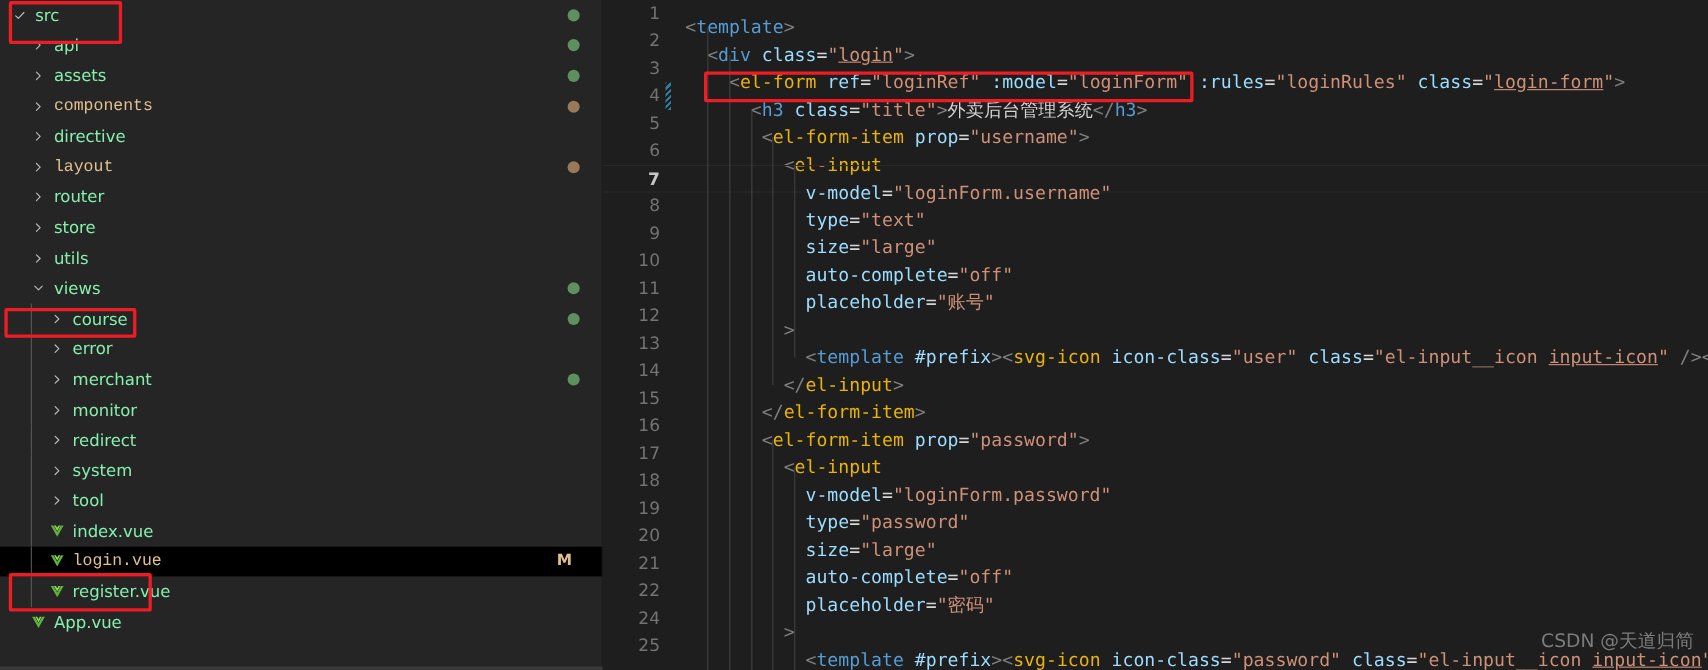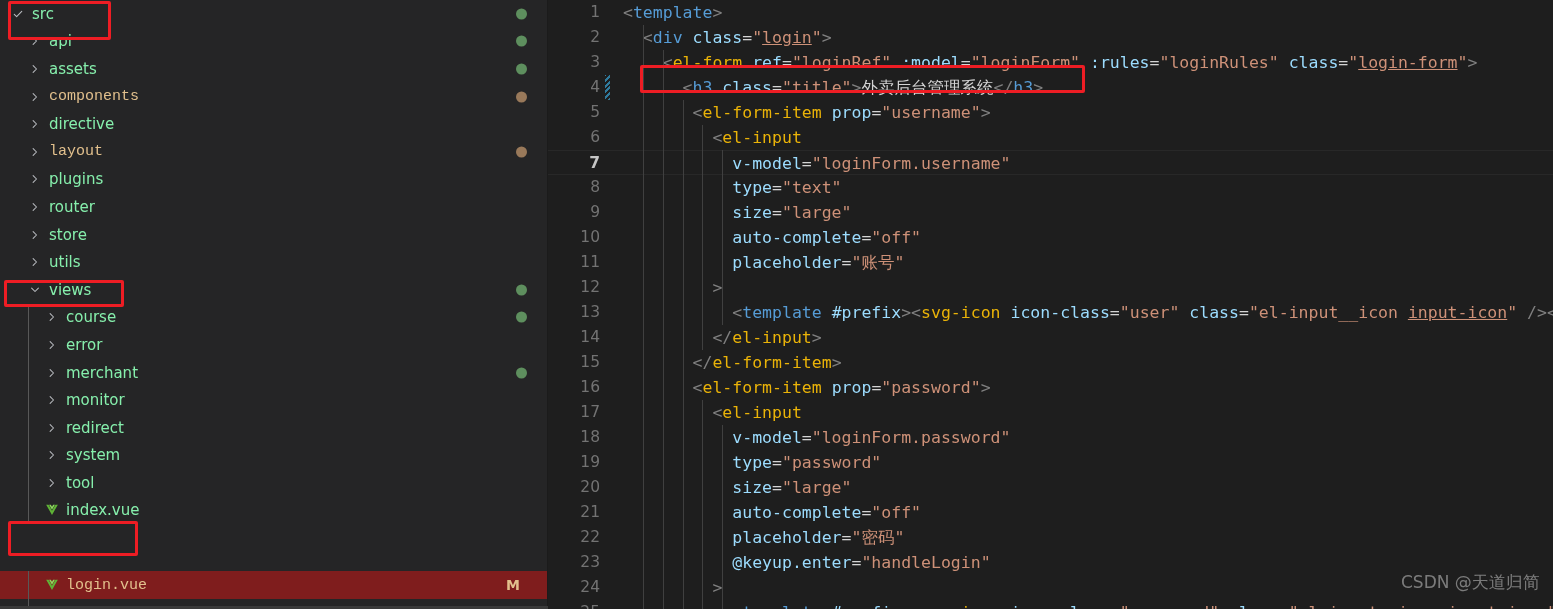--- a/index.html
+++ b/index.html
@@ -22,21 +22,21 @@
   .tree{position:relative;padding-top:0;}
   .row{
     position:relative;
     height:27.6px;
     display:flex;align-items:center;
     font-size:15px;
     color:#cccccc;
     white-space:nowrap;
     cursor:pointer;
   }
-  .row.selected{background:#7f1d1d;margin-top:47px;}
+  .row.selected{background:#000000;}
   .row .chev{
     width:16px;height:16px;flex:0 0 16px;
     display:inline-flex;align-items:center;justify-content:center;
     color:#9aa0a6;
     font-size:13px;line-height:1;
   }
   .row .chev svg{display:block;}
   .row .fname{margin-left:6px;}
   .row .badge{
     position:absolute;right:28px;top:50%;transform:translateY(-50%);
@@ -94,21 +94,21 @@
     font-family:"DejaVu Sans","Liberation Sans",sans-serif;
     font-size:15.5px;
     padding-right:0;
   }
   .cline.current .gutter{color:#c6c6c6;font-weight:bold;}
   .diffmark{
     position:absolute;left:57px;top:0;width:5px;height:25px;
     background:repeating-linear-gradient(-45deg,#2f7b9e 0 2px,#1e1e1e 2px 4px);
   }
   .ctext{
-    position:absolute;left:75px;top:0;
+    position:absolute;left:75px;top:12px;
     color:#d4d4d4;
   }
   
   .t-tag{color:#569cd6;}
   .t-bracket{color:#808080;}
   .t-attr{color:#9cdcfe;}
   .t-str{color:#ce9178;}
   .t-eq{color:#d4d4d4;}
   .t-comp{color:#eab308;}
   .t-cls{color:#ce9178;text-decoration:underline;text-decoration-color:#ce9178;}
@@ -191,28 +191,20 @@
           <span class="fname c-default">directive</span>
         </div>
         <div class="row">
           <span class="chev" style="margin-left: 27px;">
             <svg width="12" height="12" viewBox="0 0 16 16">
               <path d="M5.5 3.5 L10 8 L5.5 12.5" fill="none" stroke="#b9bcc0" stroke-width="1.4" stroke-linecap="round" stroke-linejoin="round"></path>
             </svg>
           </span>
           <span class="fname c-modified">layout</span>
           <span class="dot" style="background: rgb(153, 121, 90);"></span>
-        </div>
-        <div class="row">
-          <span class="chev" style="margin-left: 27px;">
-            <svg width="12" height="12" viewBox="0 0 16 16">
-              <path d="M5.5 3.5 L10 8 L5.5 12.5" fill="none" stroke="#b9bcc0" stroke-width="1.4" stroke-linecap="round" stroke-linejoin="round"></path>
-            </svg>
-          </span>
-          <span class="fname c-default">plugins</span>
         </div>
         <div class="row">
           <span class="chev" style="margin-left: 27px;">
             <svg width="12" height="12" viewBox="0 0 16 16">
               <path d="M5.5 3.5 L10 8 L5.5 12.5" fill="none" stroke="#b9bcc0" stroke-width="1.4" stroke-linecap="round" stroke-linejoin="round"></path>
             </svg>
           </span>
           <span class="fname c-default">router</span>
         </div>
         <div class="row">
@@ -367,21 +359,20 @@
         <div class="cline"><span class="gutter">13</span><span class="ctext"><span class="t-bracket">           &lt;</span><span class="t-tag">template</span><span class="t-attr"> #prefix</span><span class="t-bracket">&gt;&lt;</span><span class="t-comp">svg-icon</span><span class="t-attr"> icon-class</span><span class="t-eq">=</span><span class="t-str">"user"</span><span class="t-attr"> class</span><span class="t-eq">=</span><span class="t-str">"</span><span class="t-str">el-input__icon </span><span class="t-cls">input-icon</span><span class="t-str">"</span><span class="t-bracket"> /&gt;&lt;/</span></span></div>
         <div class="cline"><span class="gutter">14</span><span class="ctext"><span class="t-bracket">         &lt;/</span><span class="t-comp">el-input</span><span class="t-bracket">&gt;</span></span></div>
         <div class="cline"><span class="gutter">15</span><span class="ctext"><span class="t-bracket">       &lt;/</span><span class="t-comp">el-form-item</span><span class="t-bracket">&gt;</span></span></div>
         <div class="cline"><span class="gutter">16</span><span class="ctext"><span class="t-bracket">       &lt;</span><span class="t-comp">el-form-item</span><span class="t-attr"> prop</span><span class="t-eq">=</span><span class="t-str">"password"</span><span class="t-bracket">&gt;</span></span></div>
         <div class="cline"><span class="gutter">17</span><span class="ctext"><span class="t-bracket">         &lt;</span><span class="t-comp">el-input</span></span></div>
         <div class="cline"><span class="gutter">18</span><span class="ctext"><span class="t-attr">           v-model</span><span class="t-eq">=</span><span class="t-str">"loginForm.password"</span></span></div>
         <div class="cline"><span class="gutter">19</span><span class="ctext"><span class="t-attr">           type</span><span class="t-eq">=</span><span class="t-str">"password"</span></span></div>
         <div class="cline"><span class="gutter">20</span><span class="ctext"><span class="t-attr">           size</span><span class="t-eq">=</span><span class="t-str">"large"</span></span></div>
         <div class="cline"><span class="gutter">21</span><span class="ctext"><span class="t-attr">           auto-complete</span><span class="t-eq">=</span><span class="t-str">"off"</span></span></div>
         <div class="cline"><span class="gutter">22</span><span class="ctext"><span class="t-attr">           placeholder</span><span class="t-eq">=</span><span class="t-str">"密码"</span></span></div>
-        <div class="cline"><span class="gutter">23</span><span class="ctext"><span class="t-attr">           @keyup.enter</span><span class="t-eq">=</span><span class="t-str">"handleLogin"</span></span></div>
         <div class="cline"><span class="gutter">24</span><span class="ctext"><span class="t-bracket">         &gt;</span></span></div>
         <div class="cline"><span class="gutter">25</span><span class="ctext"><span class="t-bracket">           &lt;</span><span class="t-tag">template</span><span class="t-attr"> #prefix</span><span class="t-bracket">&gt;&lt;</span><span class="t-comp">svg-icon</span><span class="t-attr"> icon-class</span><span class="t-eq">=</span><span class="t-str">"password"</span><span class="t-attr"> class</span><span class="t-eq">=</span><span class="t-str">"</span><span class="t-str">el-input__icon </span><span class="t-cls">input-icon</span><span class="t-str">"</span></span></div>
       </div>
     <div class="guides" id="guides">
         <div class="guide" style="left: 94.84px; top: 25px; height: 625px;"></div>
         <div class="guide" style="left: 114.68px; top: 50px; height: 600px;"></div>
         <div class="guide" style="left: 134.52px; top: 100px; height: 550px;"></div>
         <div class="guide" style="left: 154.36px; top: 125px; height: 225px;"></div>
         <div class="guide" style="left: 174.2px; top: 150px; height: 175px;"></div>
         <div class="guide" style="left: 154.36px; top: 400px; height: 250px;"></div>

